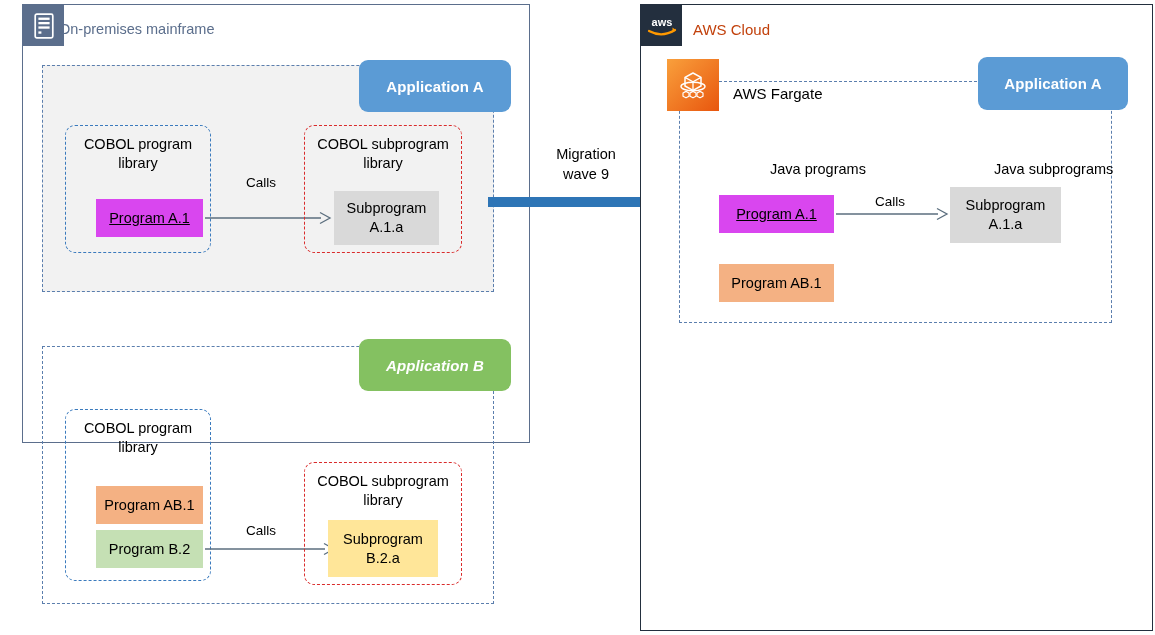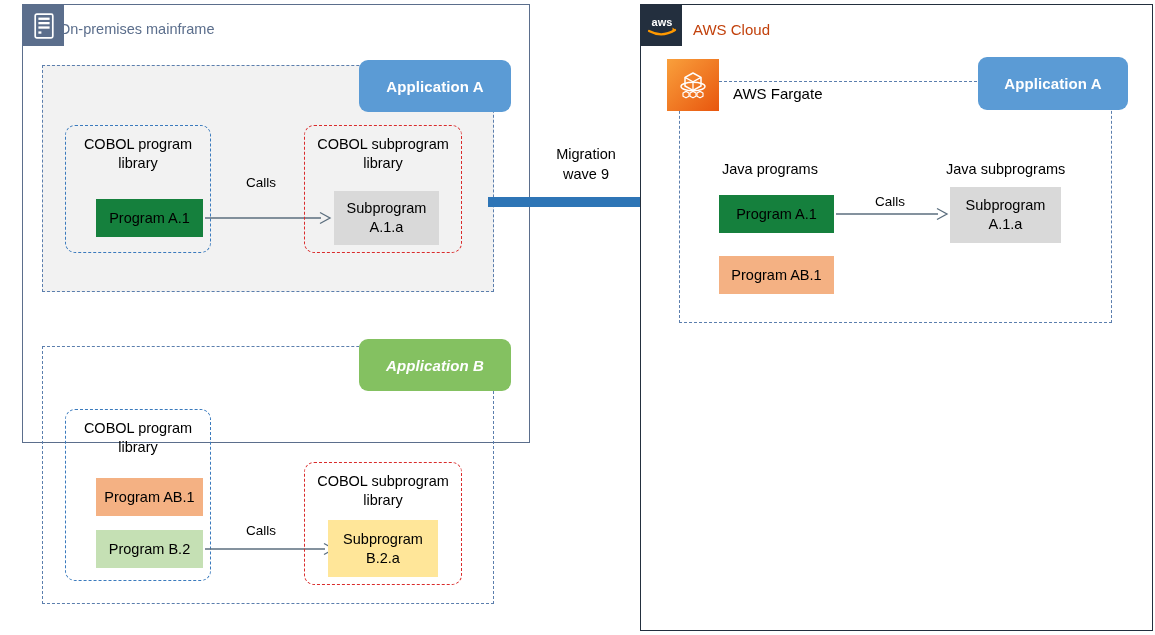--- a/index.html
+++ b/index.html
@@ -136,23 +136,23 @@
     position: absolute;
     box-sizing: border-box;
     display: flex;
     align-items: center;
     justify-content: center;
     text-align: center;
     font-size: 14.5px;
     color: #000000;
     line-height: 1.3;
   }
-  .chip-blue   { background: #15803d; }
+  .chip-blue   { background: #d946ef; text-decoration: underline; }
   .chip-gray   { background: #D9D9D9; }
-  .chip-orange { background: #F4B183; }
+  .chip-orange { background: #F4B183; margin-top: 8px; }
   .chip-green  { background: #C5E0B4; }
   .chip-yellow { background: #FFE699; }
 
   
   .calls-label {
     position: absolute;
     font-size: 13.5px;
     color: #000000;
     white-space: nowrap;
   }
@@ -201,20 +201,21 @@
     font-size: 15px;
     color: #000000;
     white-space: nowrap;
   }
 
   .col-label {
     position: absolute;
     font-size: 14.5px;
     color: #000000;
     white-space: nowrap;
+    margin-left: 48px;
   }
 </style>
 </head>
 <body>
 
 <div id="canvas">
 
   <div class="panel panel-onprem">
 
     <div class="corner-icon icon-mainframe">

